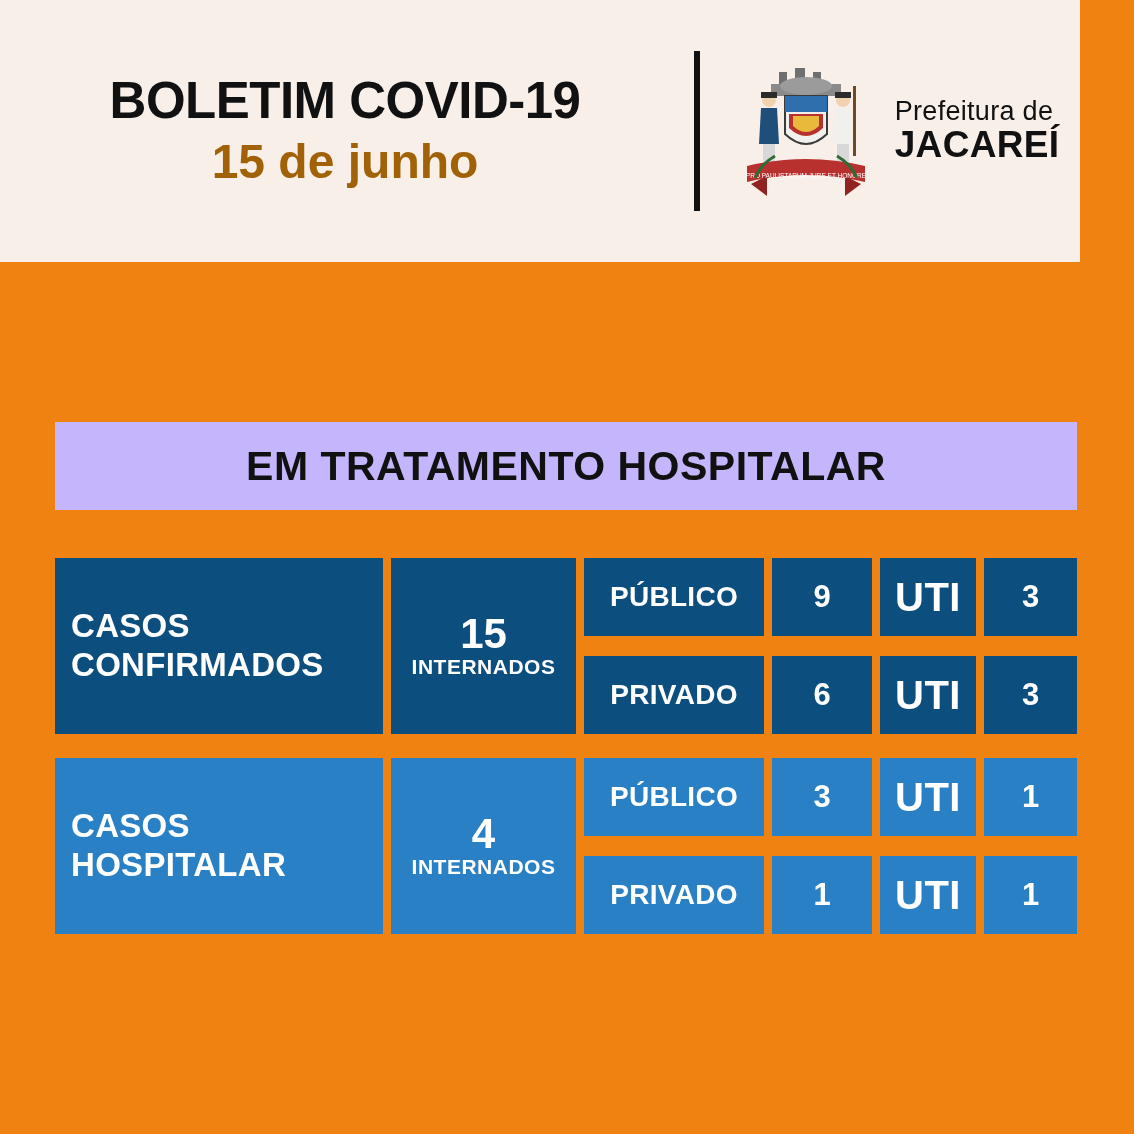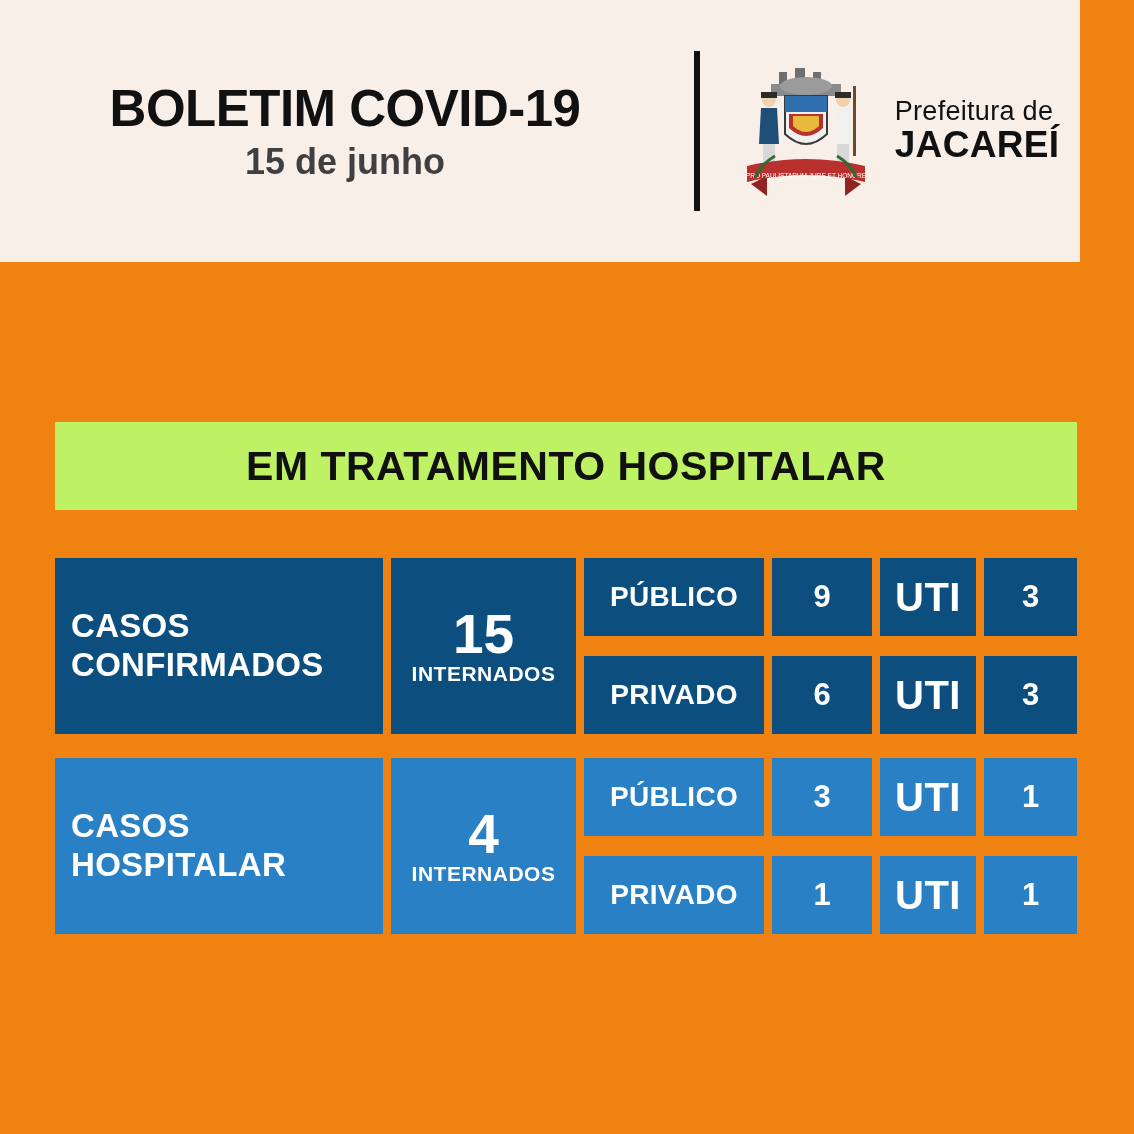--- a/index.html
+++ b/index.html
@@ -38,23 +38,23 @@
     padding-top: 4px;
   }
   .title-main {
     font-size: 51px;
     font-weight: bold;
     letter-spacing: -0.5px;
     color: #111111;
     line-height: 1.05;
   }
   .title-sub {
-    font-size: 36px;
-    font-weight: bold;
-    color: #404040;
+    font-size: 48px;
+    font-weight: bold;
+    color: #a16207;
     line-height: 1.25;
     margin-top: 4px;
   }
   .header-divider {
     width: 6px;
     height: 160px;
     background: #111111;
     margin-left: 4px;
   }
   .header-right {
@@ -85,21 +85,21 @@
     letter-spacing: 0.3px;
   }
 
   
   .banner {
     position: absolute;
     left: 55px;
     top: 422px;
     width: 1022px;
     height: 88px;
-    background: #bef264;
+    background: #c4b5fd;
     display: flex;
     align-items: center;
     justify-content: center;
   }
   .banner-text {
     font-size: 41px;
     font-weight: bold;
     color: #111111;
     letter-spacing: 0.5px;
   }
@@ -139,21 +139,21 @@
     letter-spacing: 0.3px;
   }
 
   .col-total {
     width: 185px;
     flex: none;
     flex-direction: column;
     justify-content: center;
   }
   .total-number {
-    font-size: 55px;
+    font-size: 42px;
     font-weight: bold;
     line-height: 1;
   }
   .total-caption {
     font-size: 21px;
     font-weight: bold;
     letter-spacing: 0.5px;
   }
 
   .col-rows {

